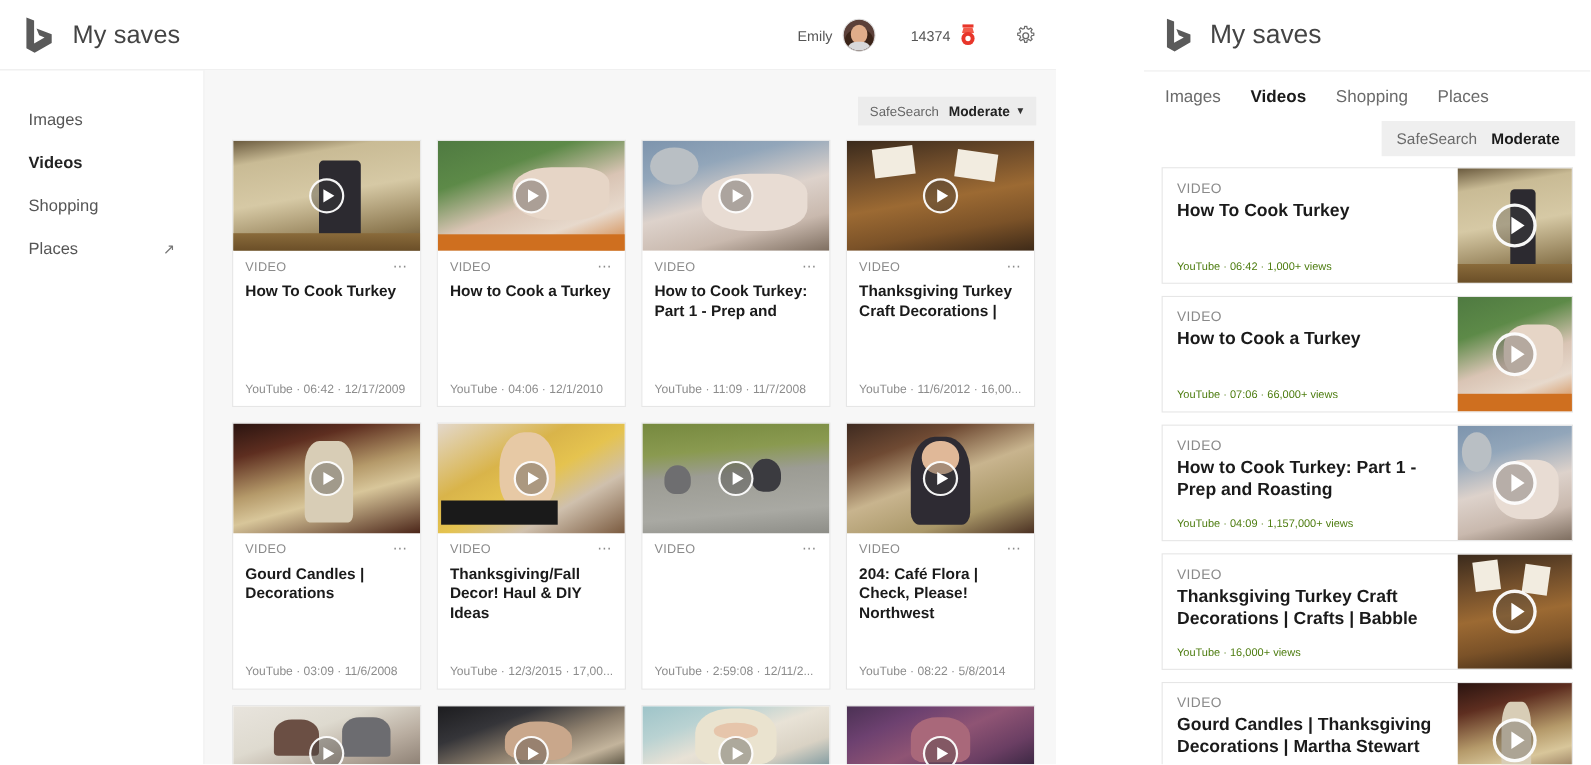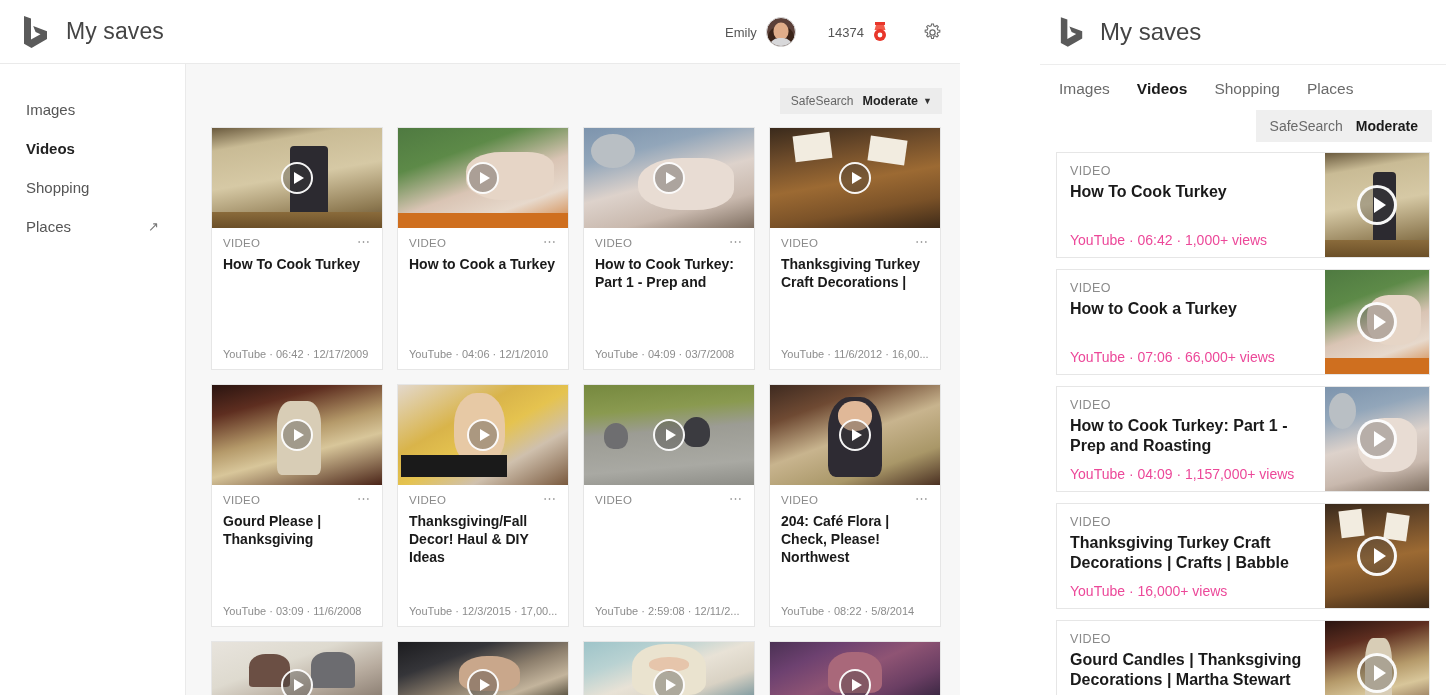--- a/index.html
+++ b/index.html
@@ -169,21 +169,21 @@
   .rp-card-body {
     flex: 1; padding: 11px 12px 9px 13px;
     display: flex; flex-direction: column; min-width: 0;
   }
   .rp-kicker {
     font-size: 12.5px; color: #8a8a8a; letter-spacing: 0.4px; margin-bottom: 4px;
   }
   .rp-card-title {
     font-size: 16px; font-weight: bold; color: #1a1a1a; line-height: 1.23;
   }
-  .rp-meta { margin-top: auto; font-size: 14px; color: #ec4899; }
+  .rp-meta { margin-top: auto; font-size: 10px; color: #4d7c0f; }
   .rp-thumb { width: 104px; flex: 0 0 104px; position: relative; overflow: hidden; }
   .rp-play {
     position: absolute; left: 50%; top: 50%; transform: translate(-50%,-50%);
     width: 40px; height: 40px; border-radius: 50%;
     border: 3px solid rgba(255,255,255,0.96);
     background: rgba(70,70,70,0.3);
     display: flex; align-items: center; justify-content: center;
   }
   .rp-play:after {
     content: ""; display: block;
@@ -329,21 +329,21 @@
               <div class="thumb">
                 <div class="ph t-prep"></div>
                 <div class="play"></div>
               </div>
               <div class="card-body">
                 <div class="card-kicker-row">
                   <span class="kicker">VIDEO</span>
                   <span class="dots">⋯</span>
                 </div>
                 <div class="card-title">How to Cook Turkey: Part 1 - Prep and</div>
-                <div class="card-meta">YouTube  ·  04:09  ·  03/7/2008</div>
+                <div class="card-meta">YouTube  ·  11:09  ·  11/7/2008</div>
               </div>
             </div>
             <div class="card">
               <div class="thumb">
                 <div class="ph t-turkeycraft"></div>
                 <div class="play"></div>
               </div>
               <div class="card-body">
                 <div class="card-kicker-row">
                   <span class="kicker">VIDEO</span>
@@ -356,21 +356,21 @@
             <div class="card">
               <div class="thumb">
                 <div class="ph t-martha"></div>
                 <div class="play"></div>
               </div>
               <div class="card-body">
                 <div class="card-kicker-row">
                   <span class="kicker">VIDEO</span>
                   <span class="dots">⋯</span>
                 </div>
-                <div class="card-title">Gourd Please | Thanksgiving</div>
+                <div class="card-title">Gourd Candles | Decorations</div>
                 <div class="card-meta">YouTube  ·  03:09  ·  11/6/2008</div>
               </div>
             </div>
             <div class="card">
               <div class="thumb">
                 <div class="ph t-falldecor"></div>
                 <div class="play"></div>
               </div>
               <div class="card-body">
                 <div class="card-kicker-row">

